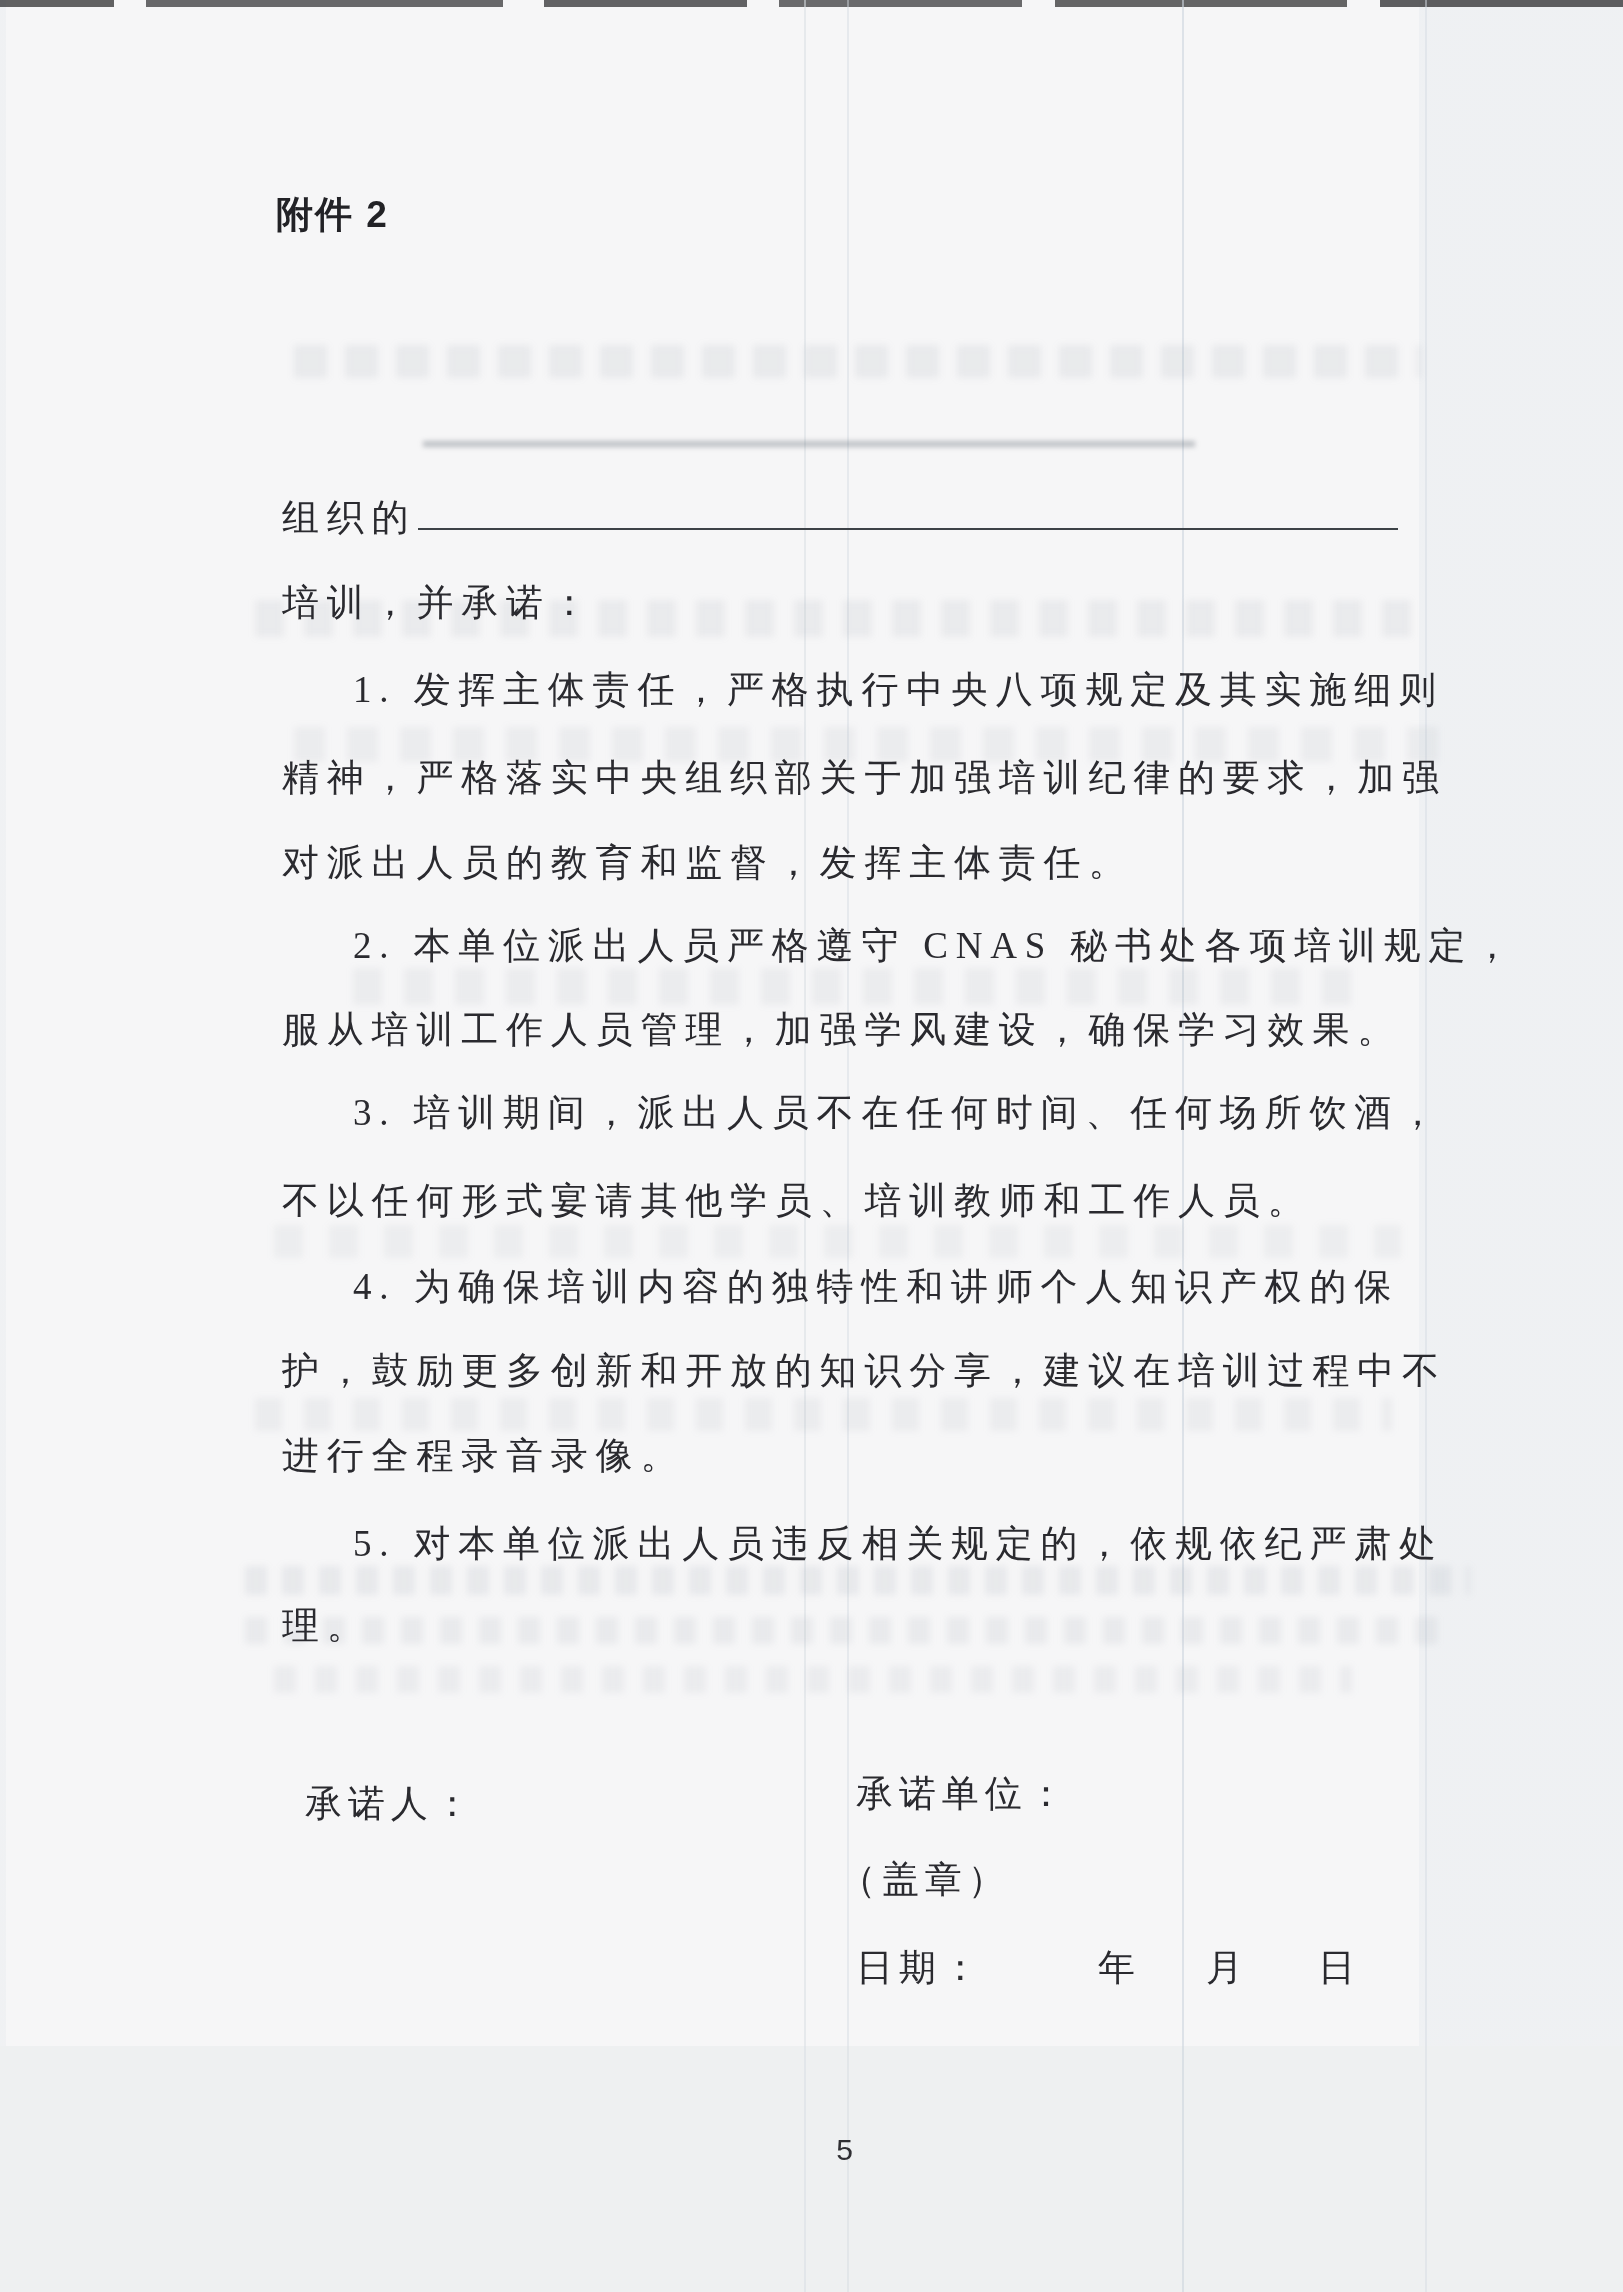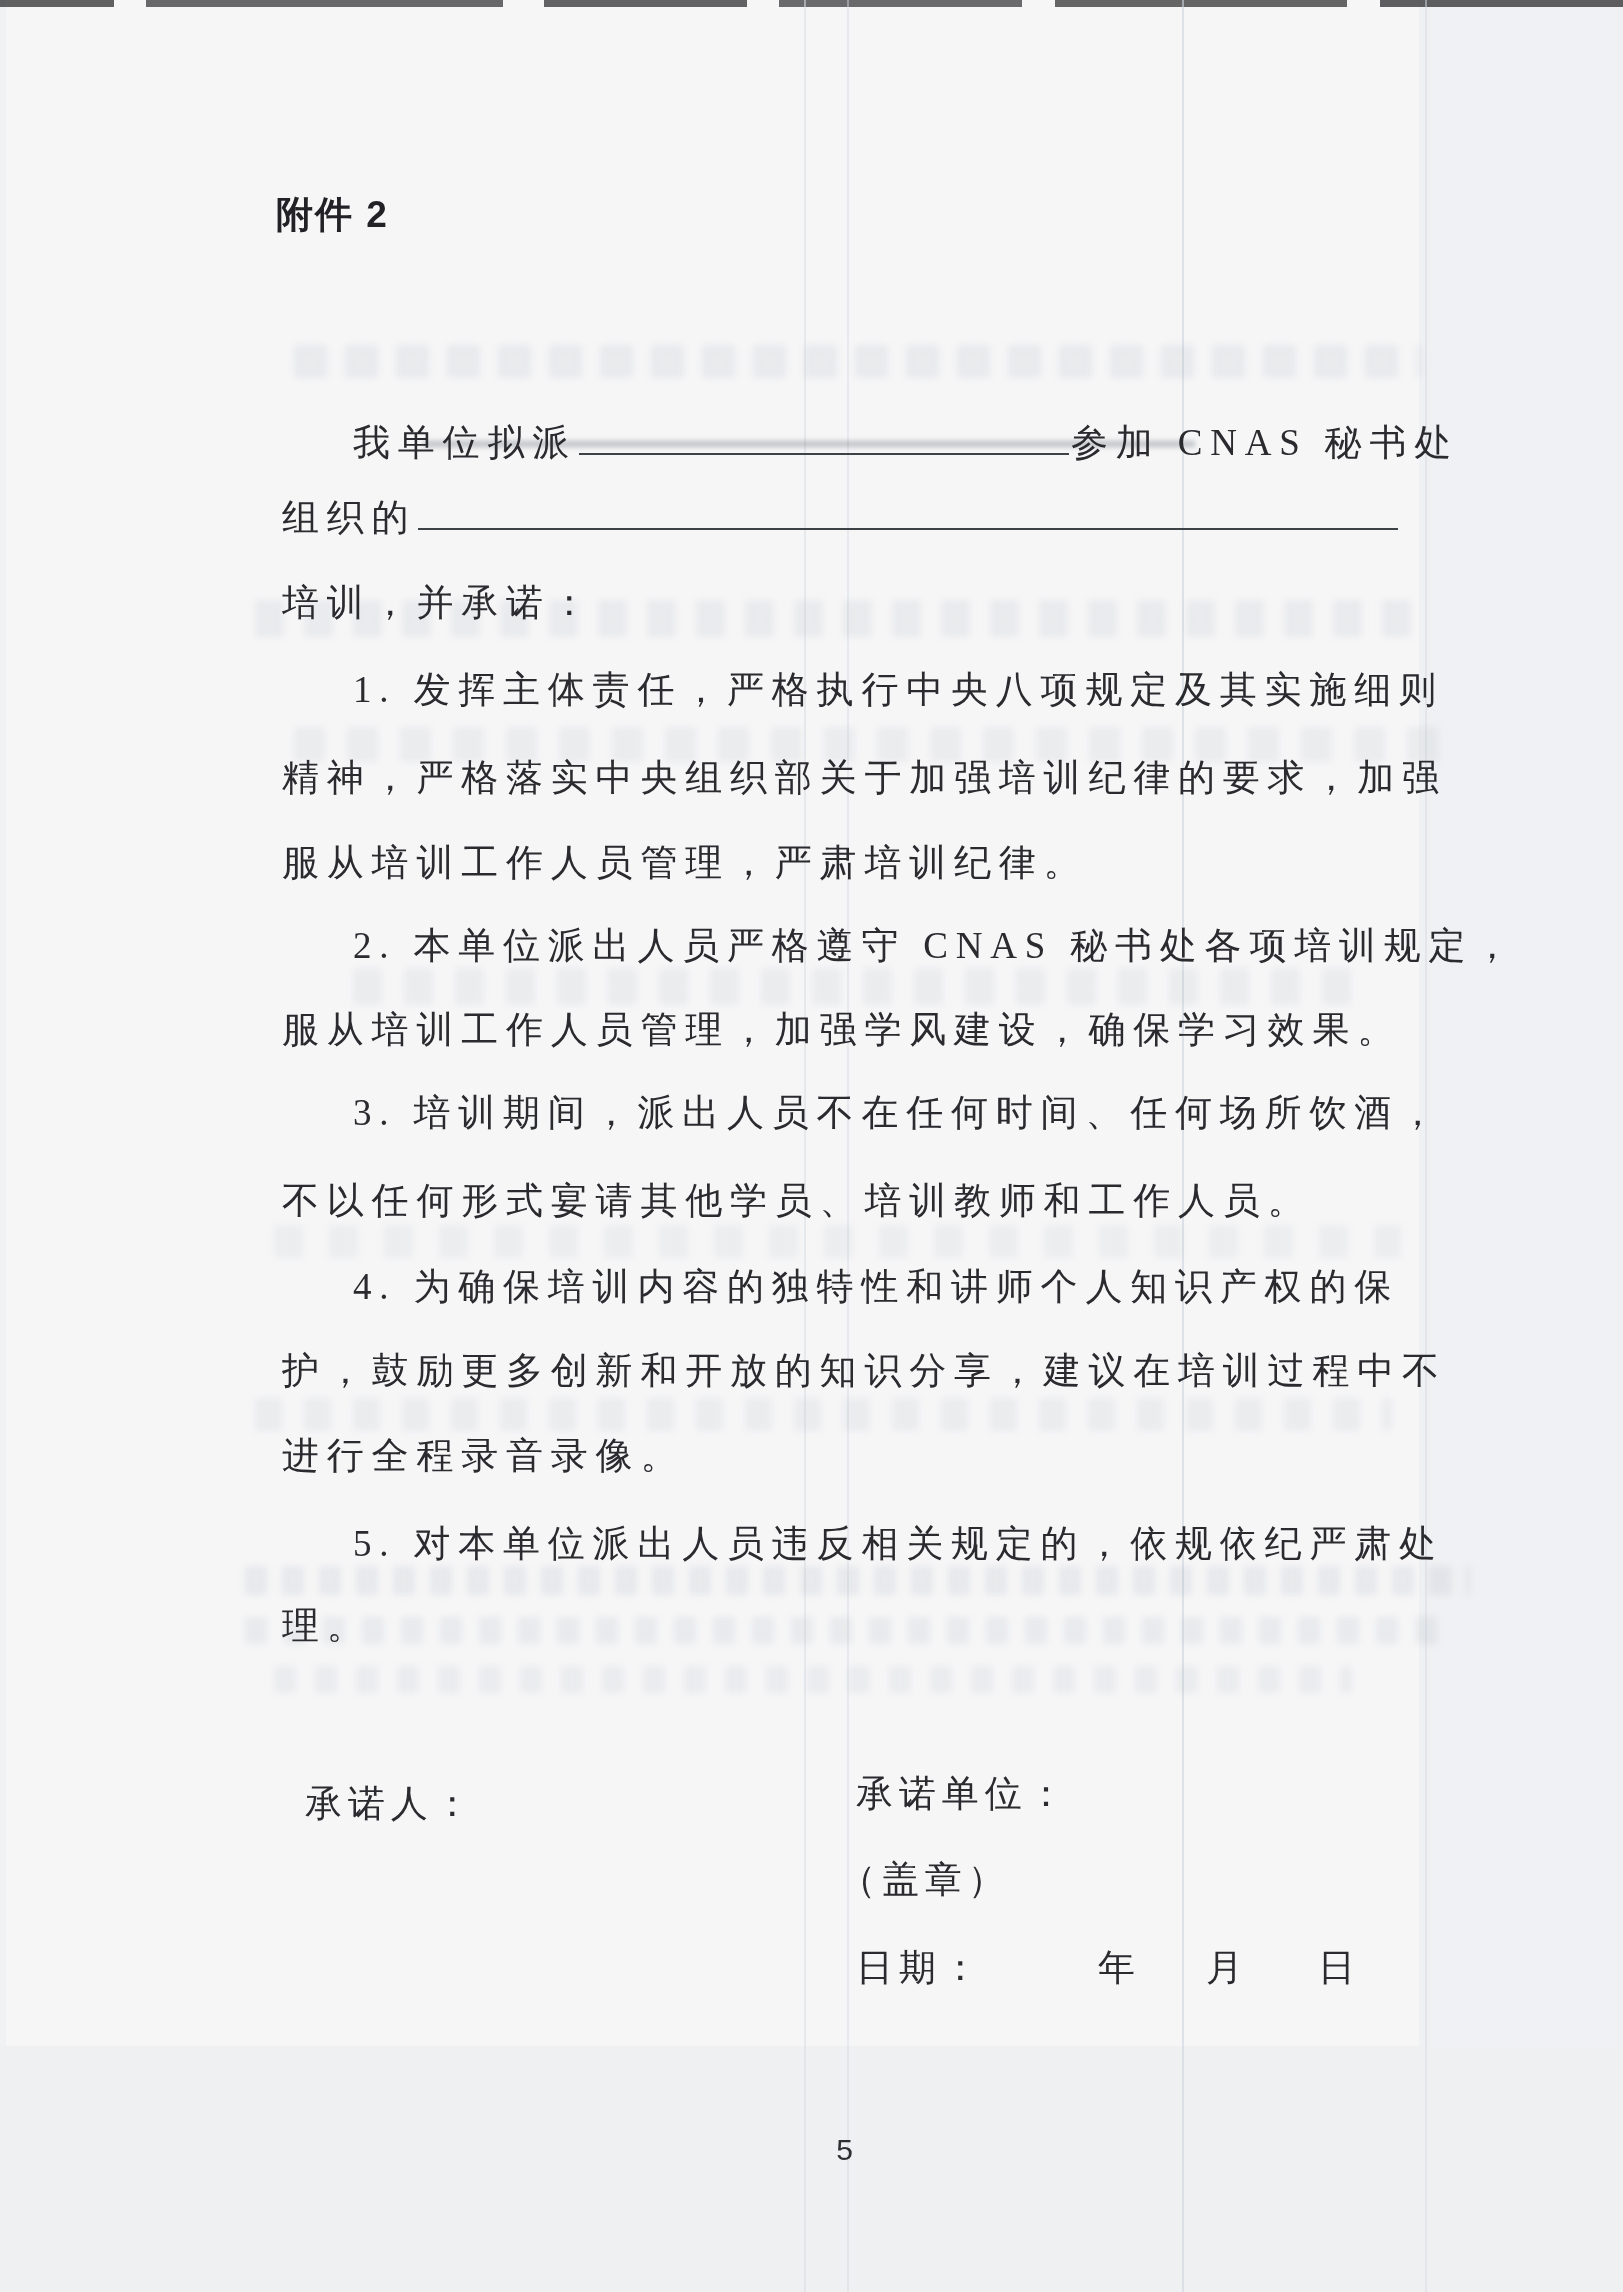--- a/index.html
+++ b/index.html
@@ -84,31 +84,28 @@
   <div class="ghost" style="left:294px;top:727px;width:1157px;height:35px;background:repeating-linear-gradient(90deg,rgba(115,126,140,.08) 0 31px,rgba(115,126,140,0) 31px 53px);"></div>
   <div class="ghost" style="left:353px;top:968px;width:1000px;height:37px;background:repeating-linear-gradient(90deg,rgba(115,126,140,.08) 0 29px,rgba(115,126,140,0) 29px 51px);"></div>
   <div class="ghost" style="left:274px;top:1225px;width:1127px;height:33px;background:repeating-linear-gradient(90deg,rgba(115,126,140,.07) 0 29px,rgba(115,126,140,0) 29px 55px);"></div>
   <div class="ghost" style="left:255px;top:1398px;width:1137px;height:33px;background:repeating-linear-gradient(90deg,rgba(115,126,140,.08) 0 27.4px,rgba(115,126,140,0) 27.4px 49px);"></div>
   <div class="ghost" style="left:245px;top:1566px;width:1225px;height:29px;background:repeating-linear-gradient(90deg,rgba(110,122,138,.10) 0 21.6px,rgba(110,122,138,0) 21.6px 37px);"></div>
   <div class="ghost" style="left:245px;top:1617px;width:1206px;height:27.4px;background:repeating-linear-gradient(90deg,rgba(110,122,138,.09) 0 21.6px,rgba(110,122,138,0) 21.6px 39px);"></div>
   <div class="ghost" style="left:274px;top:1666px;width:1078px;height:27.4px;background:repeating-linear-gradient(90deg,rgba(110,122,138,.08) 0 21.6px,rgba(110,122,138,0) 21.6px 41px);"></div>
 
   <div class="attachment">附件 2</div>
 
-  <div class="line" style="left:353px;top:412px;">
-    <span>我单位拟派</span><span class="blank" style="width:490px;"></span><span>参加 CNAS 秘书处</span>
-  </div>
   <div class="line" style="left:282px;top:487px;">
     <span>组织的</span><span class="blank" style="width:980px;"></span>
   </div>
   <div class="line" style="left:282px;top:578px;">培训，并承诺：</div>
 
   <div class="line" style="left:353px;top:665px;">1. 发挥主体责任，严格执行中央八项规定及其实施细则</div>
   <div class="line" style="left:282px;top:753px;">精神，严格落实中央组织部关于加强培训纪律的要求，加强</div>
-  <div class="line" style="left:282px;top:838px;">服从培训工作人员管理，严肃培训纪律。</div>
+  <div class="line" style="left:282px;top:838px;">对派出人员的教育和监督，发挥主体责任。</div>
 
   <div class="line" style="left:353px;top:921px;">2. 本单位派出人员严格遵守 CNAS 秘书处各项培训规定，</div>
   <div class="line" style="left:282px;top:1005px;">服从培训工作人员管理，加强学风建设，确保学习效果。</div>
 
   <div class="line" style="left:353px;top:1088px;">3. 培训期间，派出人员不在任何时间、任何场所饮酒，</div>
   <div class="line" style="left:282px;top:1176px;">不以任何形式宴请其他学员、培训教师和工作人员。</div>
 
   <div class="line" style="left:353px;top:1262px;">4. 为确保培训内容的独特性和讲师个人知识产权的保</div>
   <div class="line" style="left:282px;top:1346px;">护，鼓励更多创新和开放的知识分享，建议在培训过程中不</div>
   <div class="line" style="left:282px;top:1431px;">进行全程录音录像。</div>

